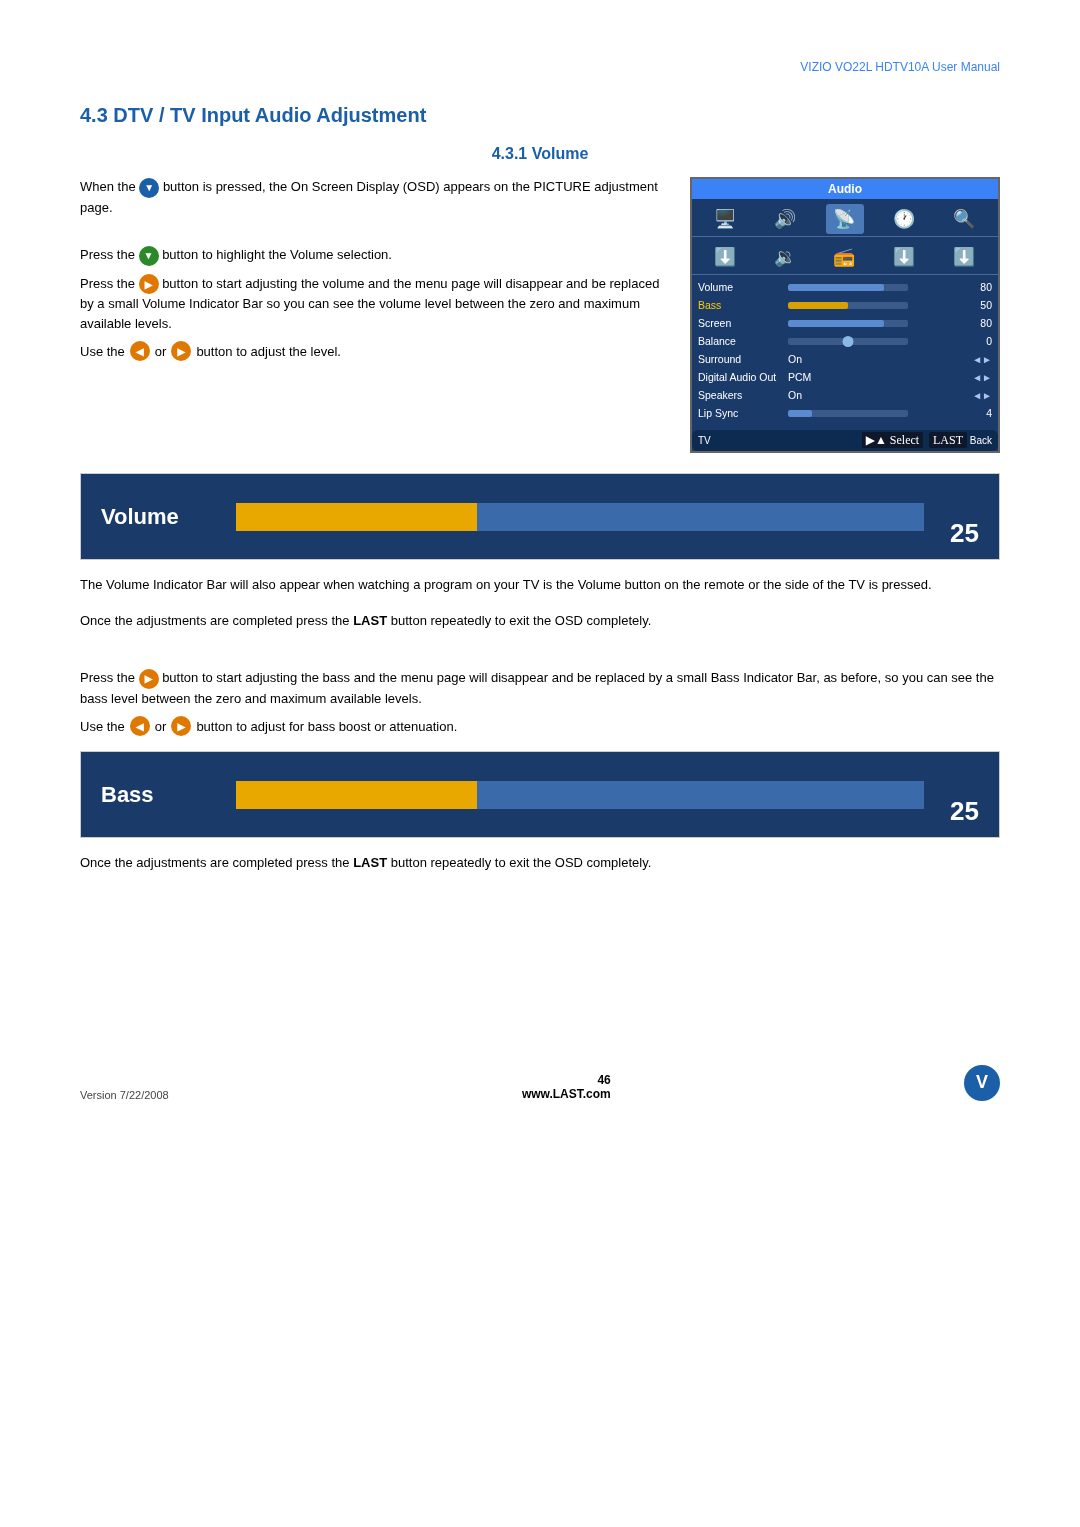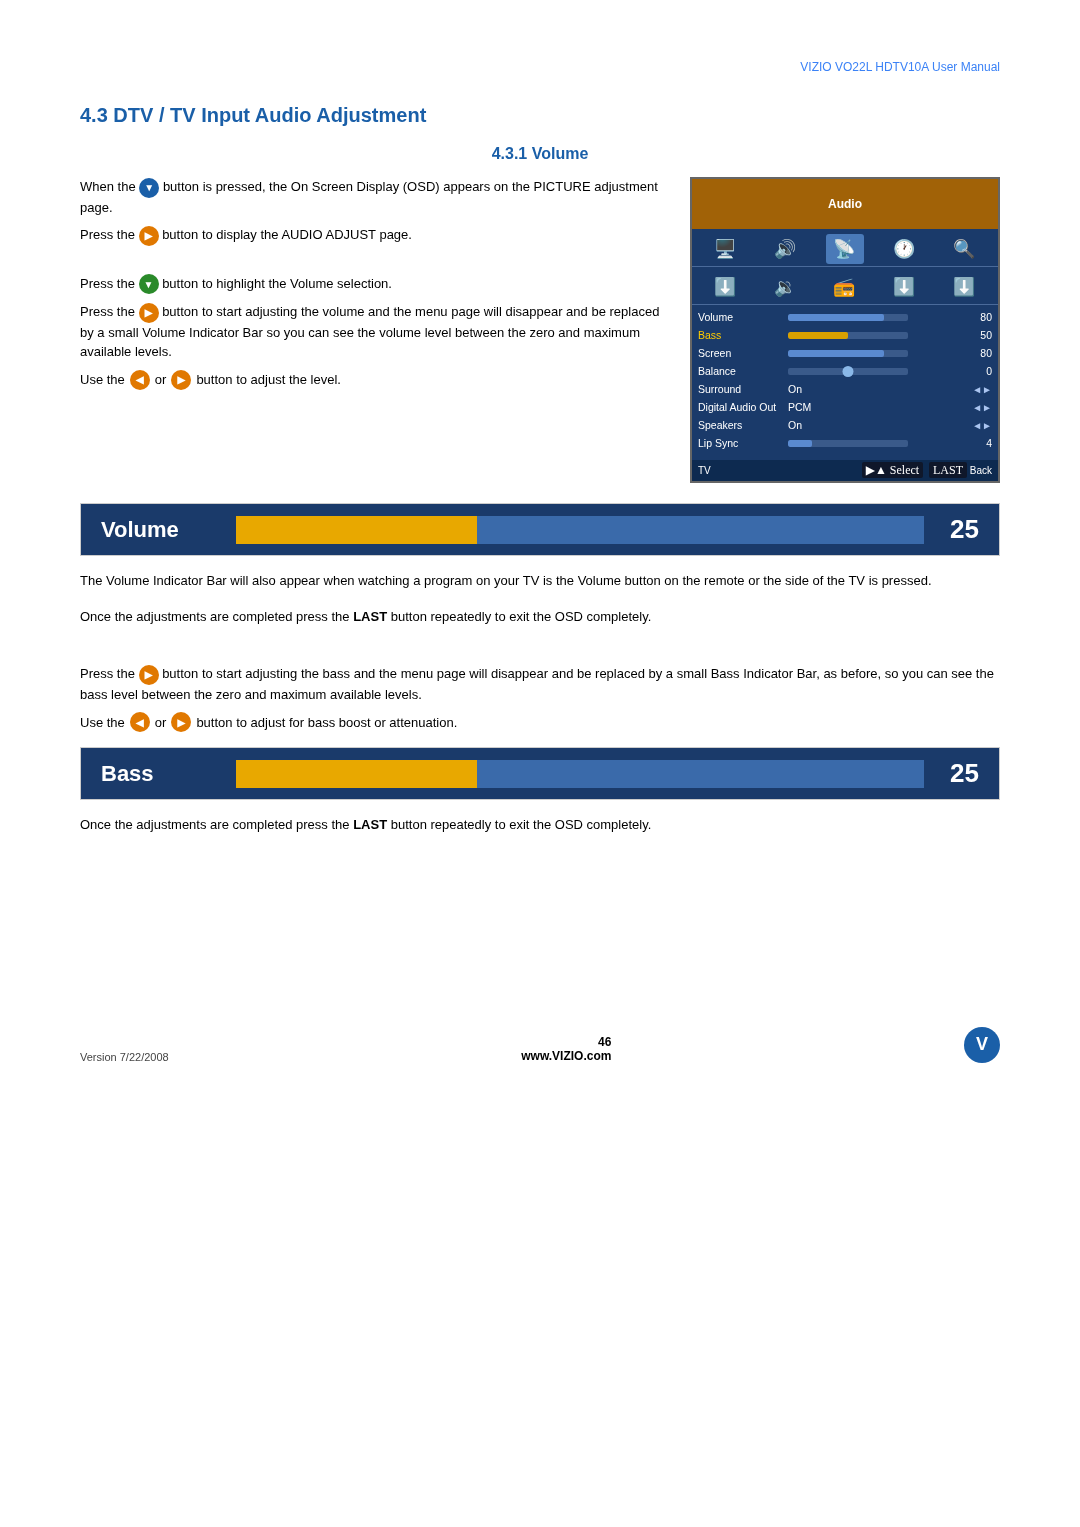--- a/index.html
+++ b/index.html
@@ -70,23 +70,23 @@
     .btn-green { background: #2a8a2a; }
     
     .osd-screen {
       background: #1a3a6a;
       border: 2px solid #666;
       padding: 0;
       color: #fff;
       font-size: 11px;
     }
     .osd-title-bar {
-      background: #a16207;
+      background: #3b82f6;
       text-align: center;
-      padding: 18px;
+      padding: 3px;
       font-size: 12px;
       font-weight: bold;
       color: #fff;
     }
     .osd-icons-row {
       display: flex;
       justify-content: space-around;
       padding: 5px 4px 2px 4px;
       border-bottom: 1px solid #4a6a9a;
     }
@@ -152,20 +152,21 @@
     }
     .osd-bottom-bar {
       background: #0d2a50;
       padding: 3px 6px;
       display: flex;
       justify-content: space-between;
       align-items: center;
       font-size: 10px;
       color: #fff;
       margin-top: 3px;
+      border-radius: 6px;
     }
     .osd-bottom-btn {
       background: #0f172a;
       padding: 1px 4px;
       border-radius: 2px;
       font-size: 12px;
       margin-left: 3px;
       font-family: Liberation Serif, serif;
     }
     
@@ -194,20 +195,21 @@
     .indicator-fill {
       height: 100%;
       background: #e8a800;
     }
     .indicator-value {
       color: #fff;
       font-size: 26px;
       font-weight: bold;
       min-width: 40px;
       text-align: right;
+      margin-top: 34px;
     }
     .bold { font-weight: bold; }
     .footer {
       position: absolute;
       bottom: 40px;
       left: 80px;
       right: 80px;
       display: flex;
       justify-content: space-between;
       align-items: flex-end;
@@ -260,23 +262,20 @@
   <div class="header-right">VIZIO VO22L HDTV10A User Manual</div>
 
   <div class="section-title">4.3 DTV / TV Input Audio Adjustment</div>
 
   <div class="subsection-title">4.3.1 Volume</div>
 
   <div class="content-area">
     <div class="text-col">
       <div class="para">
         When the <span class="btn-icon btn-blue">▼</span> button is pressed, the On Screen Display (OSD) appears on the PICTURE adjustment page.
-      </div>
-      <div class="para">
-        Press the <span class="btn-icon btn-orange">▶</span> button to display the AUDIO ADJUST page.
       </div>
       <div class="divider"></div>
       <div class="para">
         Press the <span class="btn-icon btn-green">▼</span> button to highlight the Volume selection.
       </div>
       <div class="para">
         Press the <span class="btn-icon btn-orange">▶</span> button to start adjusting the volume and the menu page will disappear and be replaced by a small Volume Indicator Bar so you can see the volume level between the zero and maximum available levels.
       </div>
       <div class="use-line">
         Use the <span class="btn-icon btn-orange">◀</span> or <span class="btn-icon btn-orange">▶</span> button to adjust the level.
@@ -422,17 +421,17 @@
 
   <div class="para">
     Once the adjustments are completed press the <span class="bold">LAST</span> button repeatedly to exit the OSD completely.
   </div>
 
   <div style="height: 200px;"></div>
   <div class="footer">
     <div class="footer-version">Version 7/22/2008</div>
     <div class="footer-center">
       <div>46</div>
-      <div>www.VIZIO.com</div>
+      <div>www.LAST.com</div>
     </div>
     <div class="footer-logo">V</div>
   </div>
 </div>
 
 </body></html>

